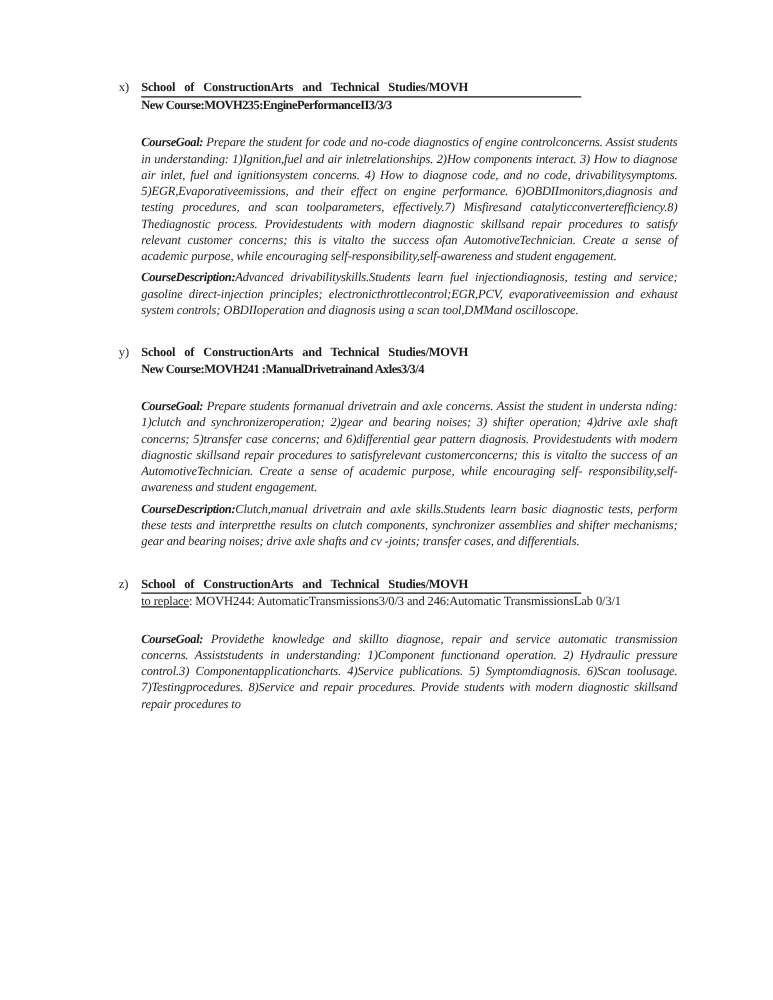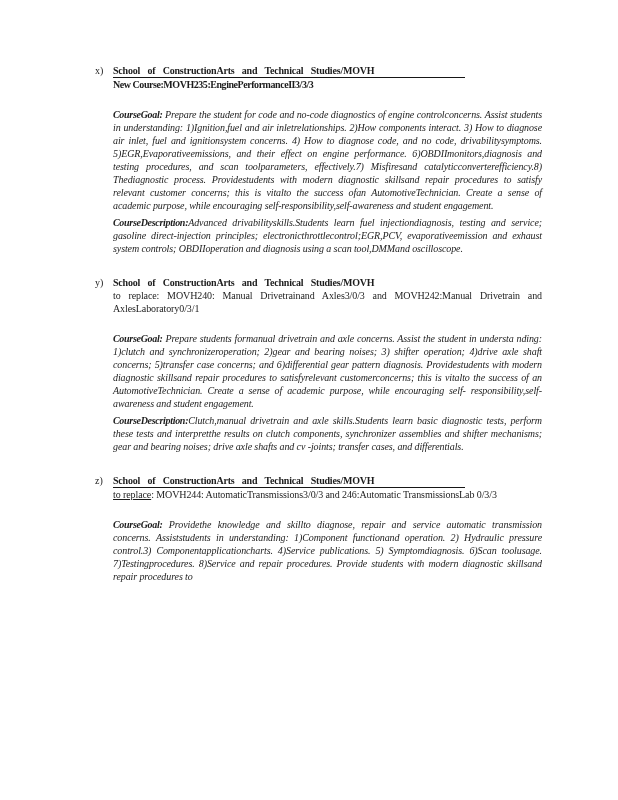--- a/index.html
+++ b/index.html
@@ -75,25 +75,25 @@
     <span class="marker">x)</span>
     <div><span class="heading underlined">School of ConstructionArts and Technical Studies/MOVH</span></div>
     <div class="new-course">New Course:MOVH235:EnginePerformanceII3/3/3</div>
     <p class="para"><b>CourseGoal:</b><span> Prepare the student for code and no-code diagnostics of engine controlconcerns. Assist students in understanding: 1)Ignition,fuel and air inletrelationships. 2)How components interact. 3) How to diagnose air inlet, fuel and ignitionsystem concerns. 4) How to diagnose code, and no code, drivabilitysymptoms. 5)EGR,Evaporativeemissions, and their effect on engine performance. 6)OBDIImonitors,diagnosis and testing procedures, and scan toolparameters, effectively.7) Misfiresand catalyticconverterefficiency.8) Thediagnostic process. Providestudents with modern diagnostic skillsand repair procedures to satisfy relevant customer concerns; this is vitalto the success ofan AutomotiveTechnician. Create a sense of academic purpose, while encouraging self-responsibility,self-awareness and student engagement.</span></p>
     <p class="para"><b>CourseDescription:</b><span>Advanced drivabilityskills.Students learn fuel injectiondiagnosis, testing and service; gasoline direct-injection principles; electronicthrottlecontrol;EGR,PCV, evaporativeemission and exhaust system controls; OBDIIoperation and diagnosis using a scan tool,DMMand oscilloscope.</span></p>
   </section>
 
   <section class="sec">
     <span class="marker">y)</span>
     <div><span class="heading">School of ConstructionArts and Technical Studies/MOVH</span></div>
-    <p class="replace"><span class="replace-label">to replace</span><span>: MOVH240: Manual Drivetrainand Axles3/0/3 and MOVH242:Manual Drivetrain and AxlesLaboratory0/3/1</span></p>
+    <div class="new-course">New Course:MOVH241 :ManualDrivetrainand Axles3/3/4</div>
     <p class="para"><b>CourseGoal:</b><span> Prepare students formanual drivetrain and axle concerns. Assist the student in understa nding: 1)clutch and synchronizeroperation; 2)gear and bearing noises; 3) shifter operation; 4)drive axle shaft concerns; 5)transfer case concerns; and 6)differential gear pattern diagnosis. Providestudents with modern diagnostic skillsand repair procedures to satisfyrelevant customerconcerns; this is vitalto the success of an AutomotiveTechnician. Create a sense of academic purpose, while encouraging self- responsibility,self-awareness and student engagement.</span></p>
     <p class="para"><b>CourseDescription:</b><span>Clutch,manual drivetrain and axle skills.Students learn basic diagnostic tests, perform these tests and interpretthe results on clutch components, synchronizer assemblies and shifter mechanisms; gear and bearing noises; drive axle shafts and cv -joints; transfer cases, and differentials.</span></p>
   </section>
 
   <section class="sec">
     <span class="marker">z)</span>
     <div><span class="heading underlined">School of ConstructionArts and Technical Studies/MOVH</span></div>
-    <p class="replace"><span class="replace-label u">to replace</span><span>: MOVH244: AutomaticTransmissions3/0/3 and 246:Automatic TransmissionsLab 0/3/3</span></p>
+    <p class="replace"><span class="replace-label u">to replace</span><span>: MOVH244: AutomaticTransmissions3/0/3 and 246:Automatic TransmissionsLab 0/3/1</span></p>
     <p class="para"><b>CourseGoal:</b><span> Providethe knowledge and skillto diagnose, repair and service automatic transmission concerns. Assiststudents in understanding: 1)Component functionand operation. 2) Hydraulic pressure control.3) Componentapplicationcharts. 4)Service publications. 5) Symptomdiagnosis. 6)Scan toolusage. 7)Testingprocedures. 8)Service and repair procedures. Provide students with modern diagnostic skillsand repair procedures to</span></p>
   </section>
 
 </div>
 
 </body></html>

